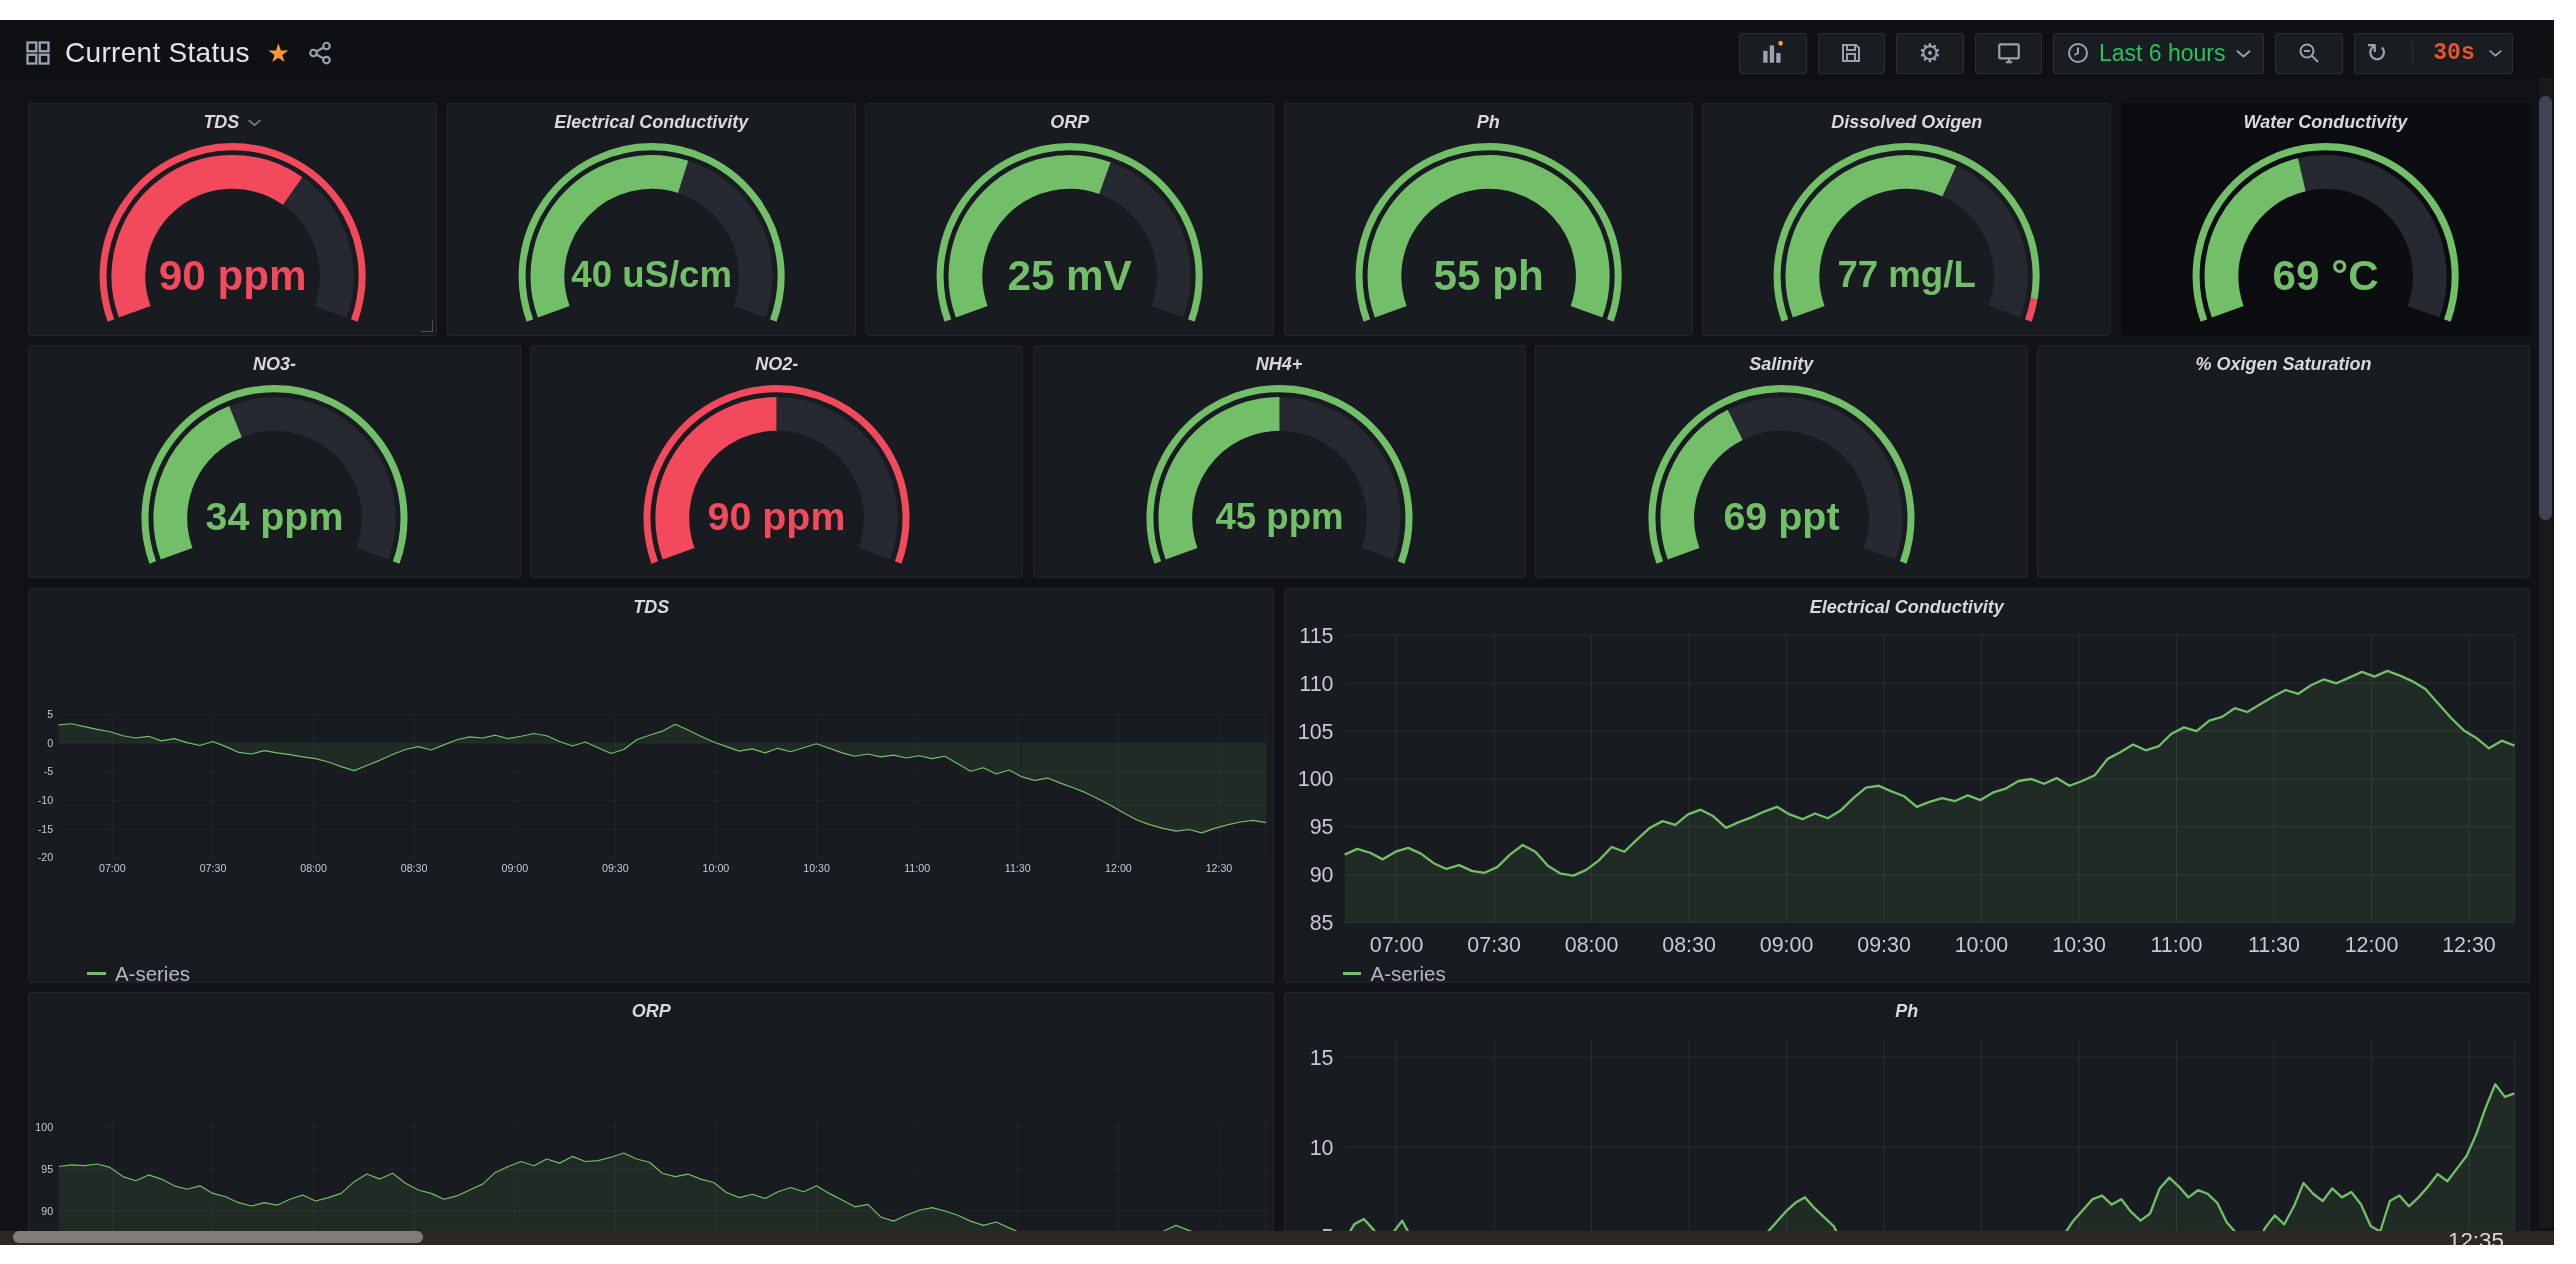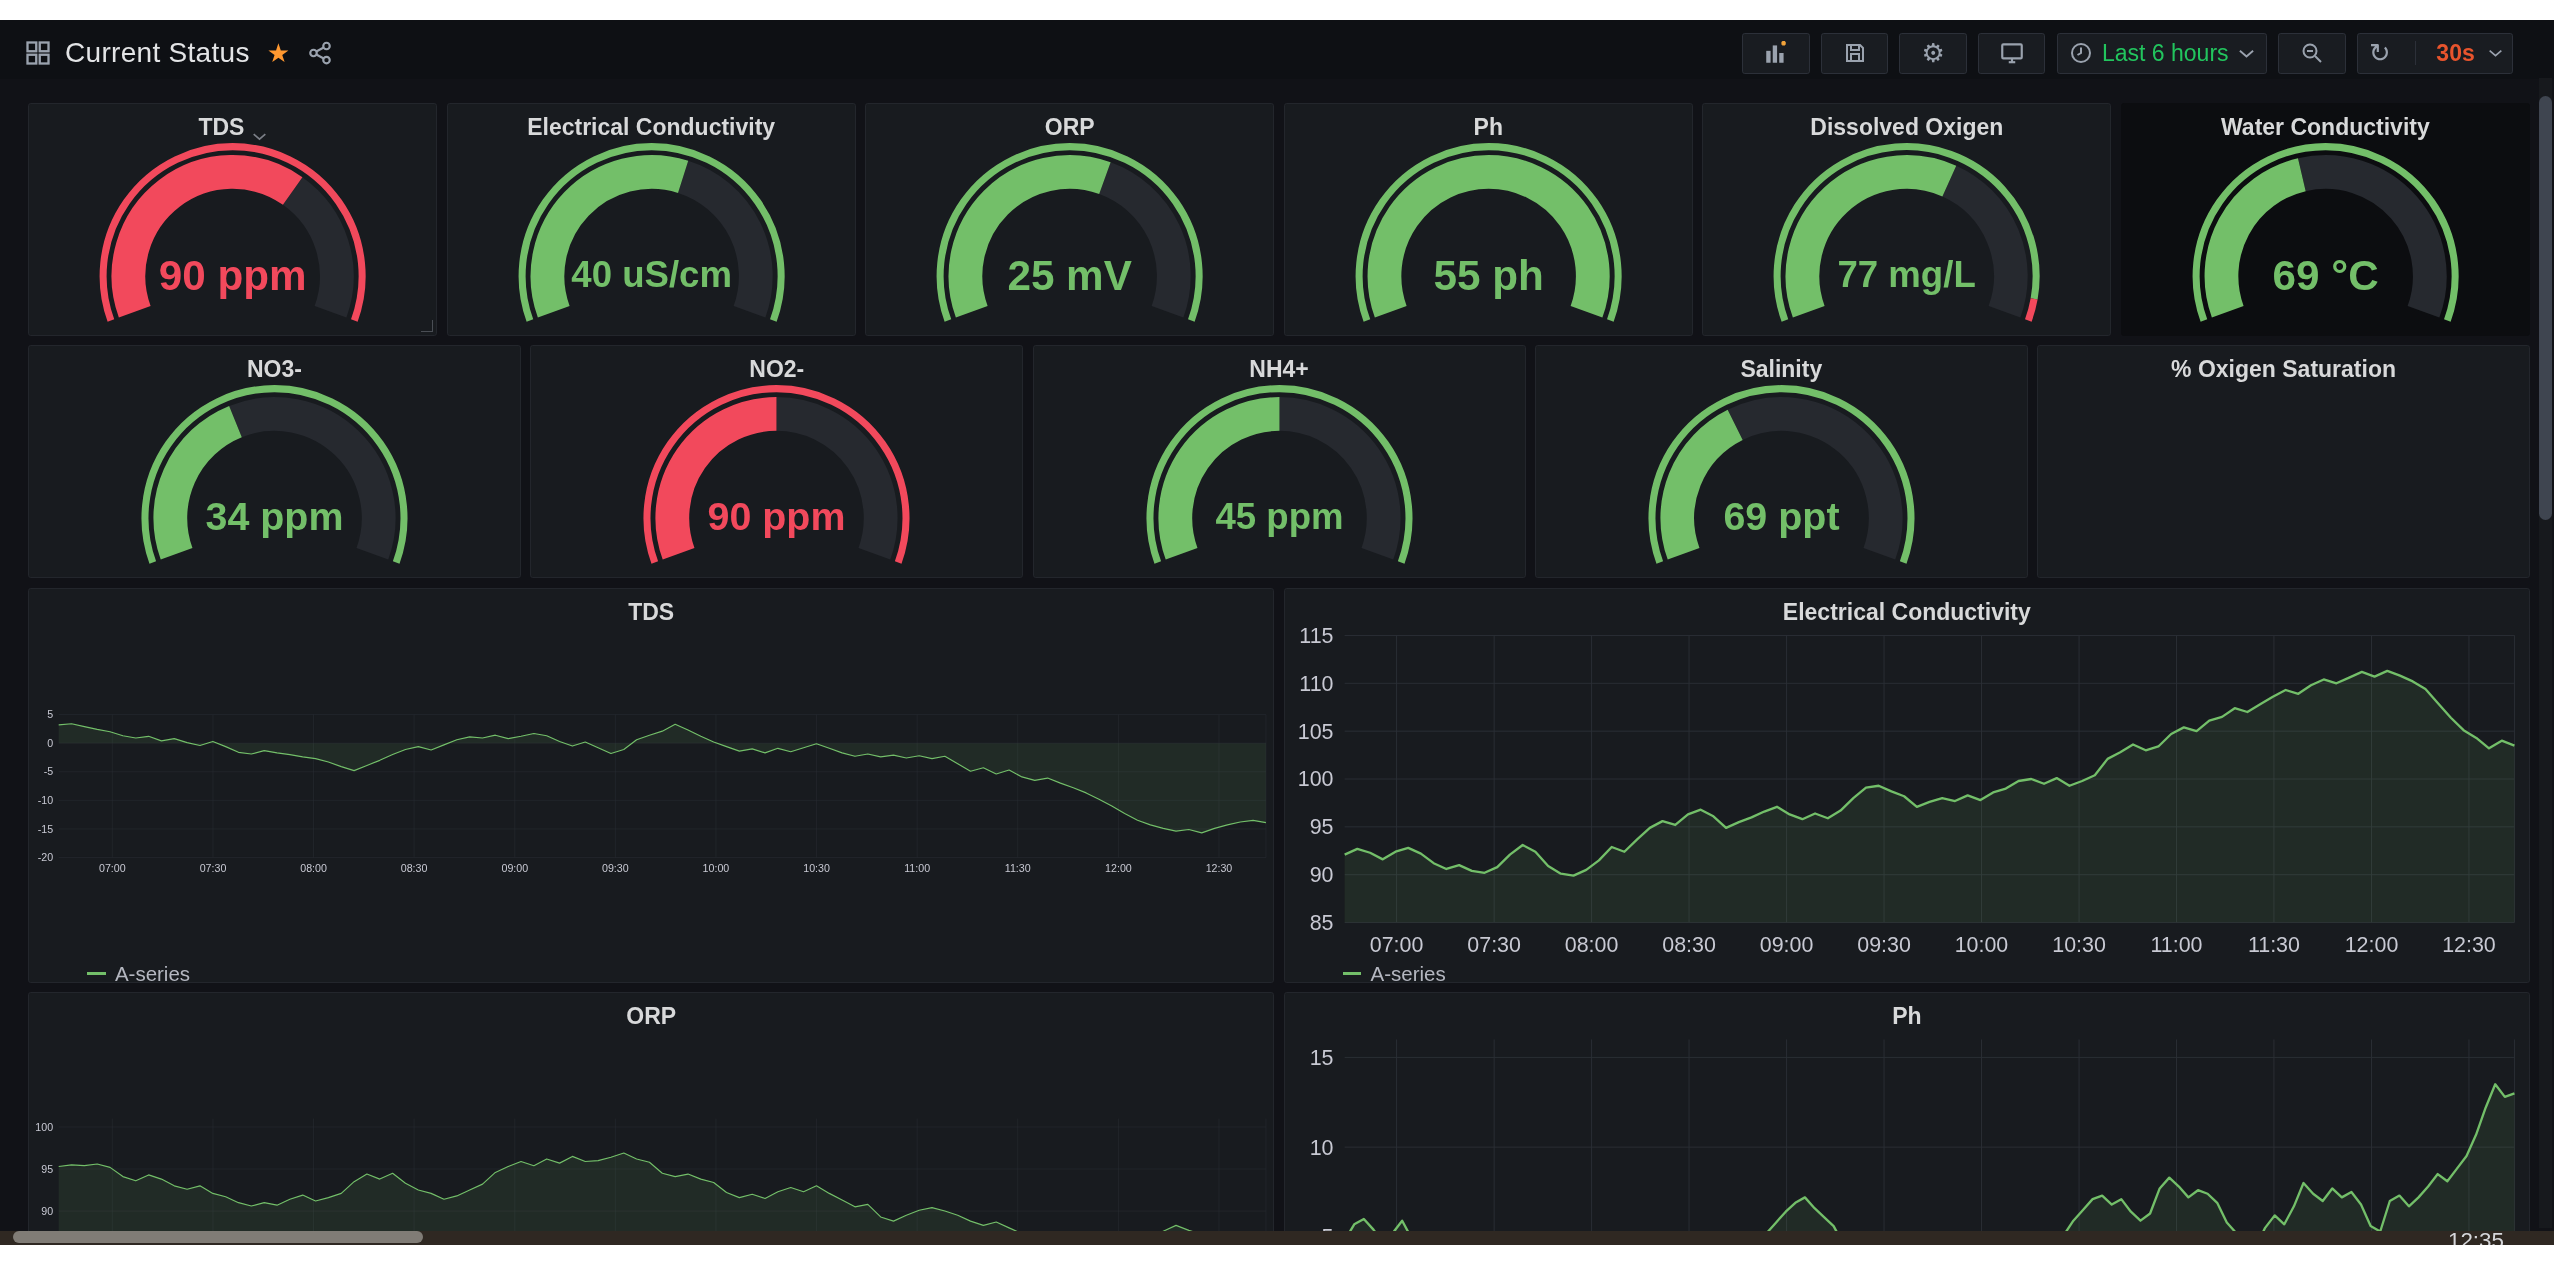--- a/index.html
+++ b/index.html
@@ -12,32 +12,32 @@
           padding:7.5px 41px 0 24px;background:#0e1014;}
   .nav-left{display:flex;align-items:center;}
   .nav-title{font-size:28px;font-weight:500;color:#e3e4e6;margin:0 17px 0 13px;letter-spacing:0.3px;}
   .star{font-size:26px;color:#FF9830;margin-right:17px;font-family:"DejaVu Sans",sans-serif;}
   .nav-right{display:flex;align-items:center;gap:11.2px;}
   .tbtn{height:39px;min-width:43px;display:flex;align-items:center;justify-content:center;gap:9.3px;
         background:#191c21;border:0.9px solid #2c3039;border-radius:2.8px;padding:0 11.2px;cursor:pointer;}
   .tbtn .lbl{font-size:23px;color:#22c55e;font-weight:500;}
   .icn{stroke:#9aa2ae;fill:none;stroke-width:2;}
   .glyph{color:#9aa2ae;font-size:26px;line-height:1;font-family:"DejaVu Sans",sans-serif;}
-  .interval{color:#e8542d;font-weight:700;font-size:23px;}
+  .interval{color:#e8542d;font-weight:700;font-size:23px;font-family:Liberation Mono, monospace;}
   .divider{width:0.9px;height:24px;background:#2c3039;margin:0 3.7px;}
 
   
   .dash{padding:24px 24px 0 28px;display:flex;flex-direction:column;gap:9.3px;}
   .grow{display:flex;gap:9.3px;height:233px;}
   .crow{display:flex;gap:9.3px;height:395px;}
   .panel{background:#181b1f;border:0.9px solid #23262c;border-radius:2.8px;position:relative;
          flex:1 1 0;display:flex;flex-direction:column;overflow:hidden;}
   .panel.dark{background:#0c0d10;border-color:#0c0d10;}
-  .ptitle{height:37px;display:flex;align-items:flex-end;justify-content:center;gap:7.5px;
-          font-size:23px;font-weight:700;color:#d8d9da;flex:0 0 auto;cursor:pointer;}
+  .ptitle{height:37px;display:flex;align-items:center;justify-content:center;gap:7.5px;
+          font-size:18px;font-weight:700;color:#d8d9da;flex:0 0 auto;cursor:pointer;font-style:italic;}
   .gauge-wrap{flex:1;display:flex;align-items:flex-start;justify-content:center;padding-bottom:7.5px;}
   .gauge-wrap svg{width:100%;height:183px;}
   .legend{height:28px;display:flex;align-items:center;gap:9.3px;margin:0 0 21px 58px;flex:0 0 auto;cursor:pointer;}
   .legend .dash-swatch{width:18.6px;height:2.8px;background:#73BF69;}
   .legend .ltext{font-size:20.5px;color:#b4b7c0;}
   .chart-svg{flex:0 0 auto;width:100%;height:334px;}
   .resize-handle{position:absolute;right:2.8px;bottom:2.8px;width:11.2px;height:11.2px;
     border-right:1.9px solid #4a4e55;border-bottom:1.9px solid #4a4e55;cursor:nwse-resize;}
 
   

